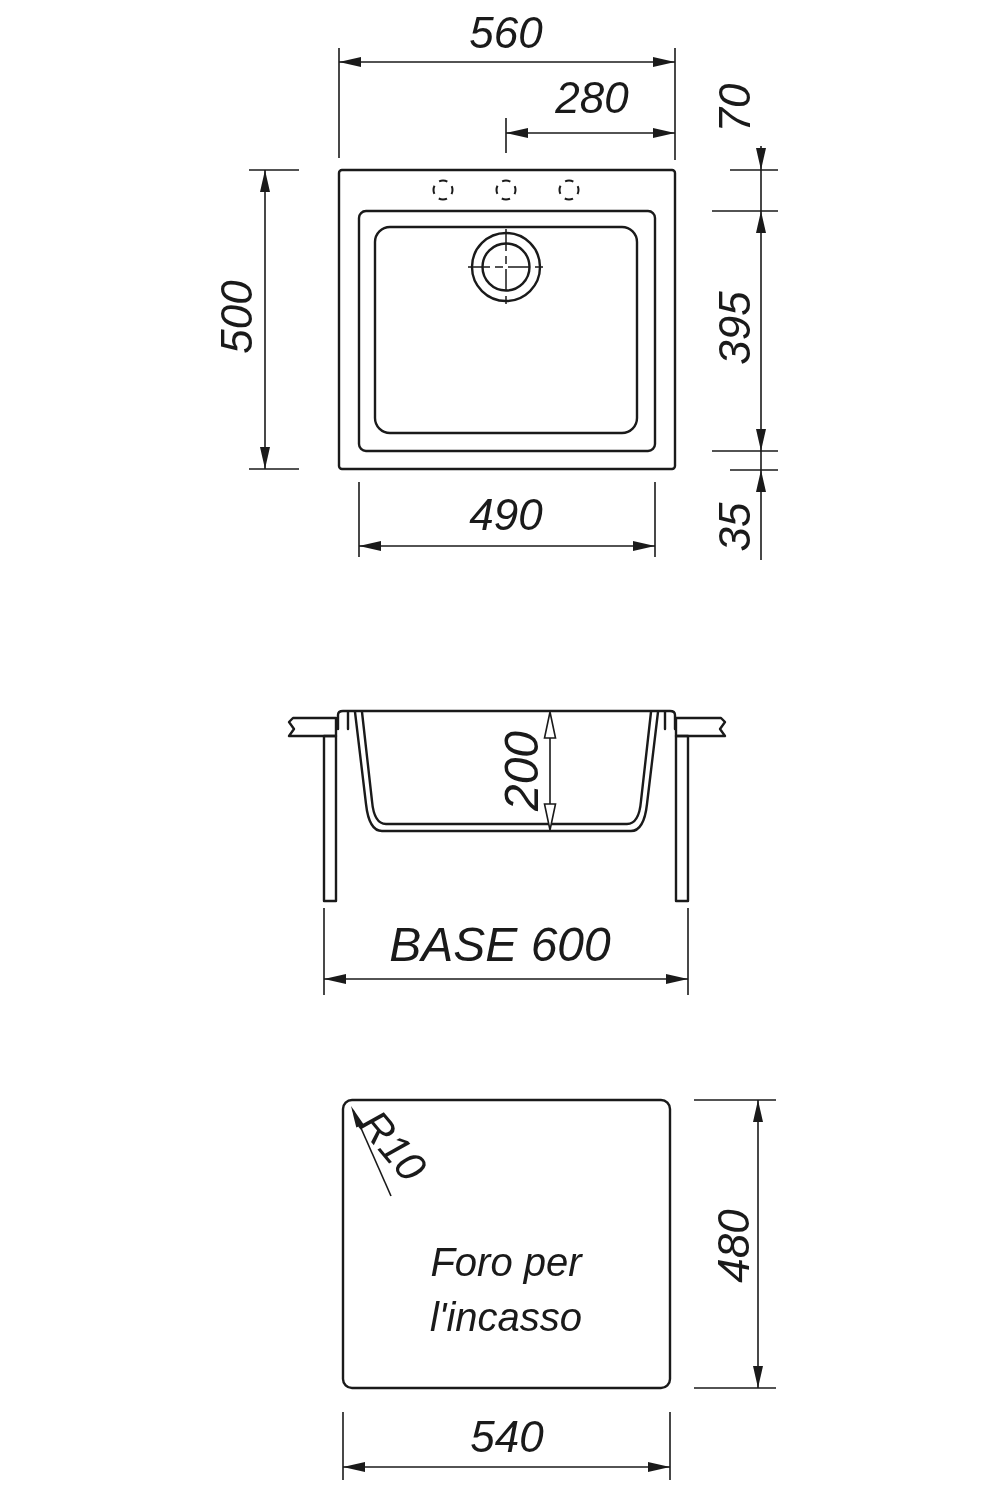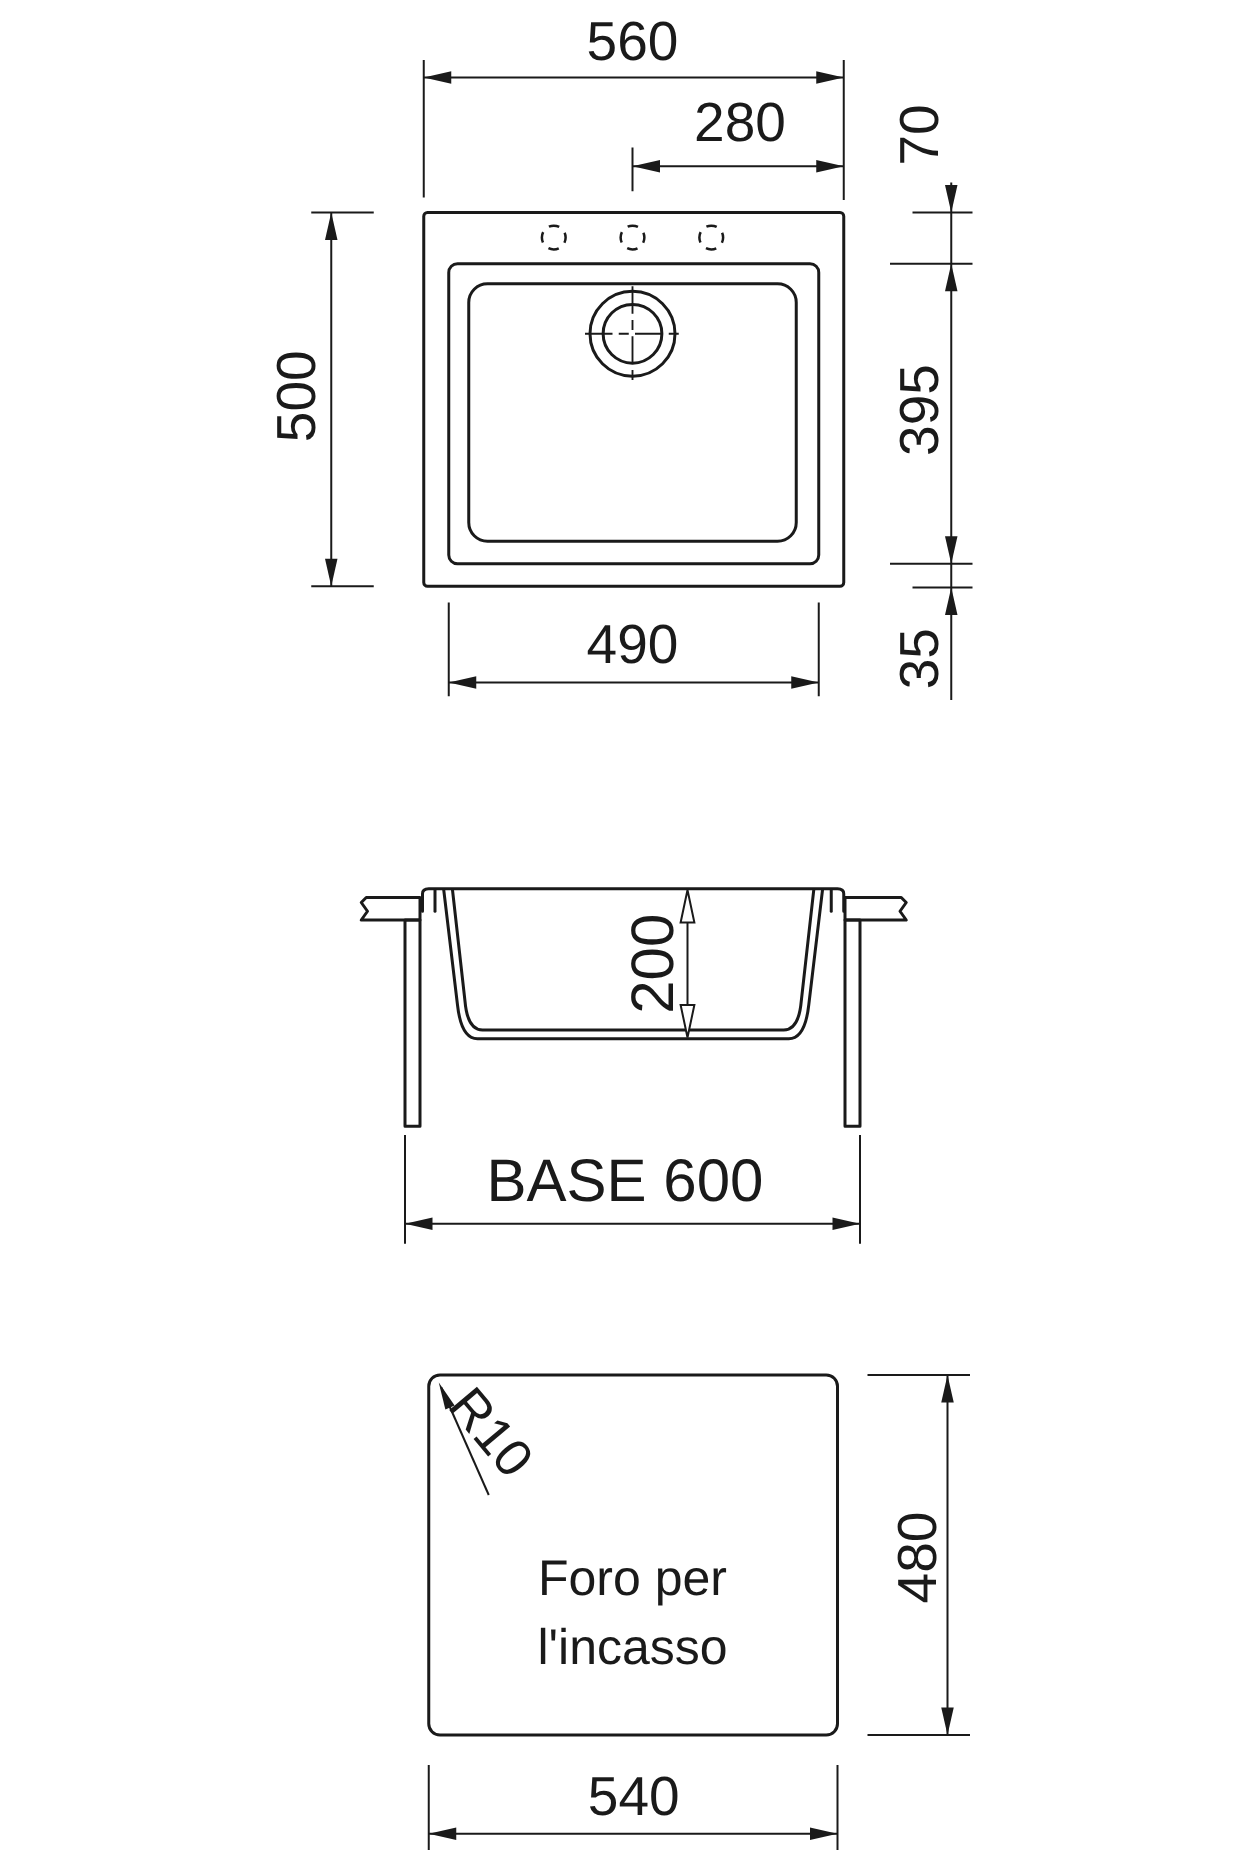--- a/index.html
+++ b/index.html
@@ -1,17 +1,17 @@
 <!DOCTYPE html>
 <html style="--ink: #1a1a1a; --paper: #ffffff;"><head>
 <meta charset="utf-8">
 <style>
   :root { --ink:#1a1a1a; --paper:#ffffff; }
   html,body { margin:0; padding:0; background:var(--paper); }
-  .canvas { width:840px; height:1500px; position:relative; background:var(--paper); }
+  .canvas { width:840px; height:1500px; position:relative; background:var(--paper);font-style:italic; }
   svg { display:block; }
   .obj  { stroke:var(--ink); stroke-width:2.4; fill:none; stroke-linejoin:round; stroke-linecap:round; }
   .thin { stroke:var(--ink); stroke-width:1.6; fill:none; stroke-linecap:butt; }
   .hole { stroke:var(--ink); stroke-width:2; fill:none; stroke-dasharray:8.5 6.4; stroke-dashoffset:4.2; }
   .cl   { stroke:var(--ink); stroke-width:1.5; fill:none; stroke-dasharray:22 5 8 5; }
   .ar   { fill:var(--ink); stroke:none; }
   .ar-open { fill:var(--paper); stroke:var(--ink); stroke-width:1.6; stroke-linejoin:miter; }
   text { font-family:"Liberation Sans","DejaVu Sans",sans-serif; fill:var(--ink); text-anchor:middle; }
   .dim-t    { font-size:44px; }
   .dim-t-lg { font-size:48px; }

